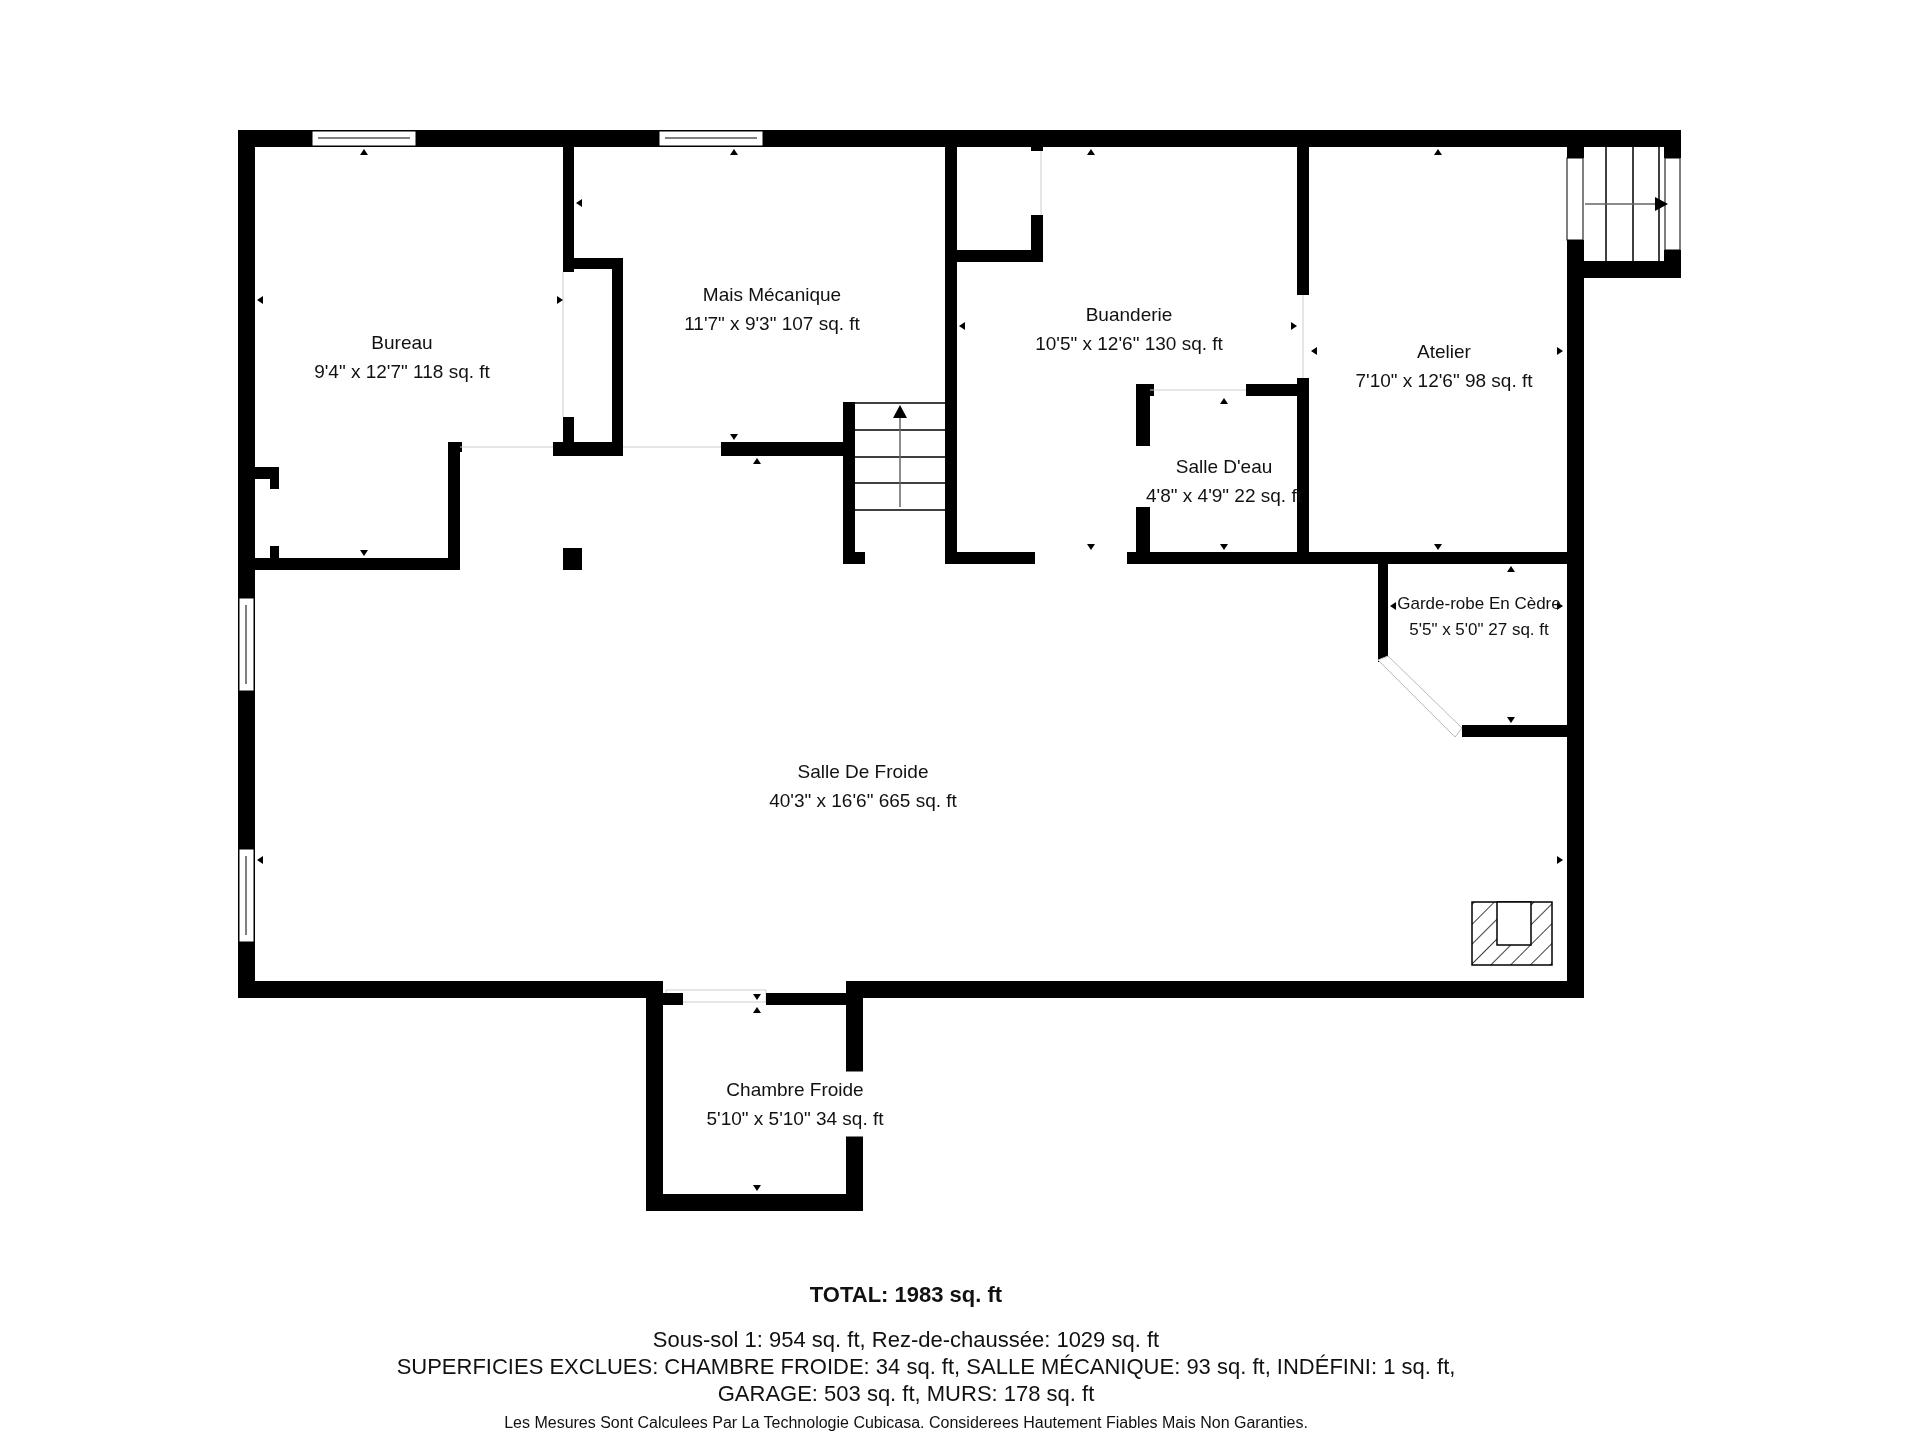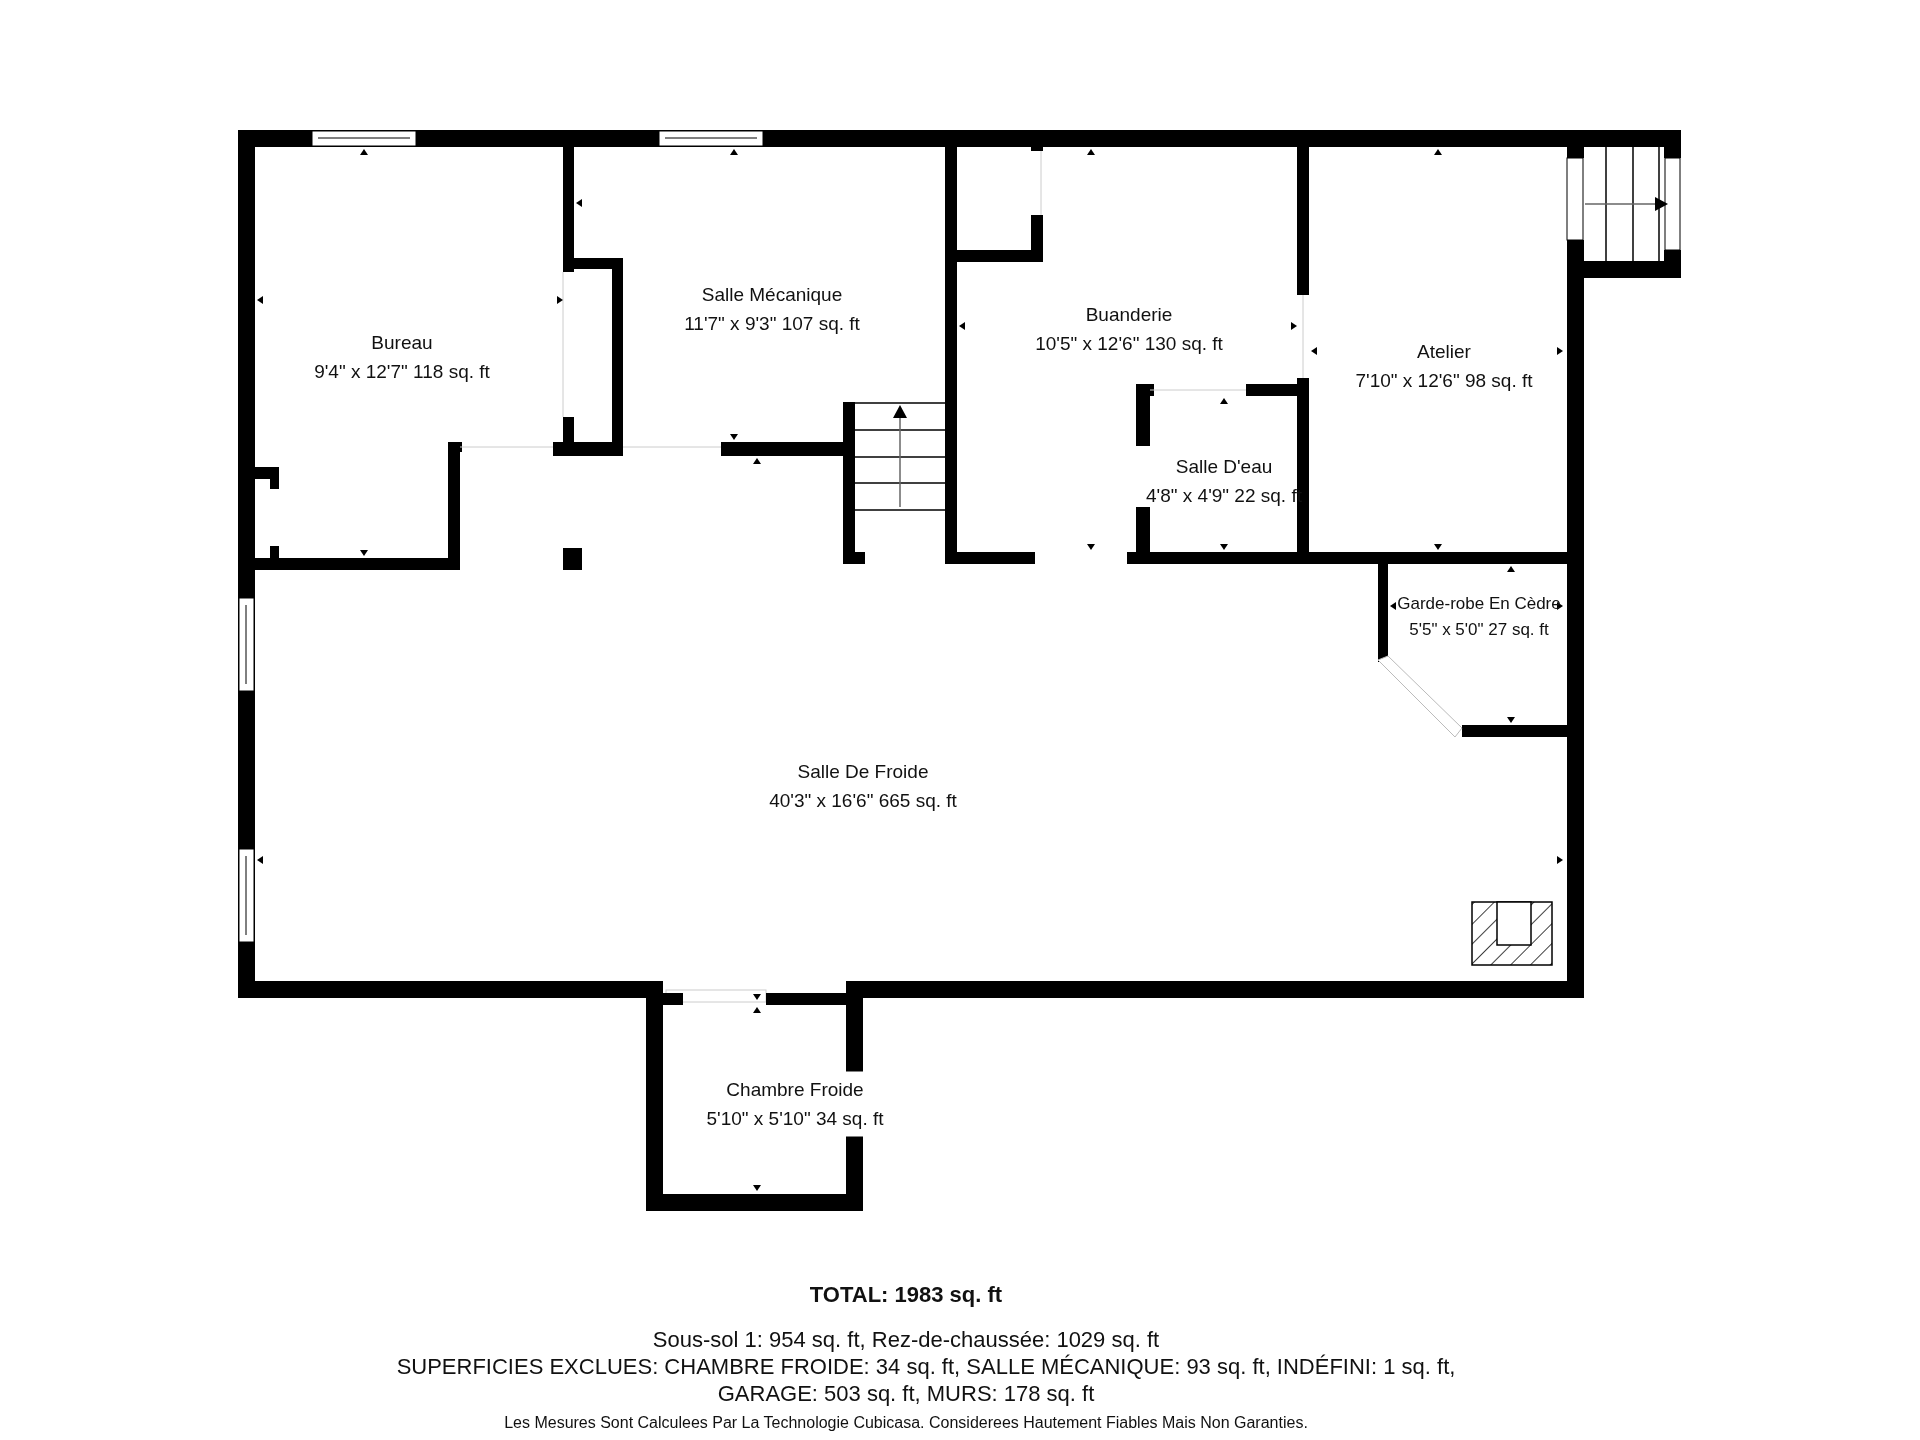--- a/index.html
+++ b/index.html
@@ -176,21 +176,21 @@
     <polygon points="757,1007 753,1013 761,1013"></polygon>
     <polygon points="757,1000 753,994 761,994"></polygon>
   </g>
 </svg>
 
 <div class="room-label" style="left:402px; top:357px;">
   <div class="room-name">Bureau</div>
   <div class="room-dims">9'4" x 12'7" 118 sq. ft</div>
 </div>
 <div class="room-label" style="left:772px; top:309px;">
-  <div class="room-name">Salle Mécanique</div>
+  <div class="room-name">Mais Mécanique</div>
   <div class="room-dims">11'7" x 9'3" 107 sq. ft</div>
 </div>
 <div class="room-label" style="left:1129px; top:329px;">
   <div class="room-name">Buanderie</div>
   <div class="room-dims">10'5" x 12'6" 130 sq. ft</div>
 </div>
 <div class="room-label" style="left:1444px; top:366px;">
   <div class="room-name">Atelier</div>
   <div class="room-dims">7'10" x 12'6" 98 sq. ft</div>
 </div>

